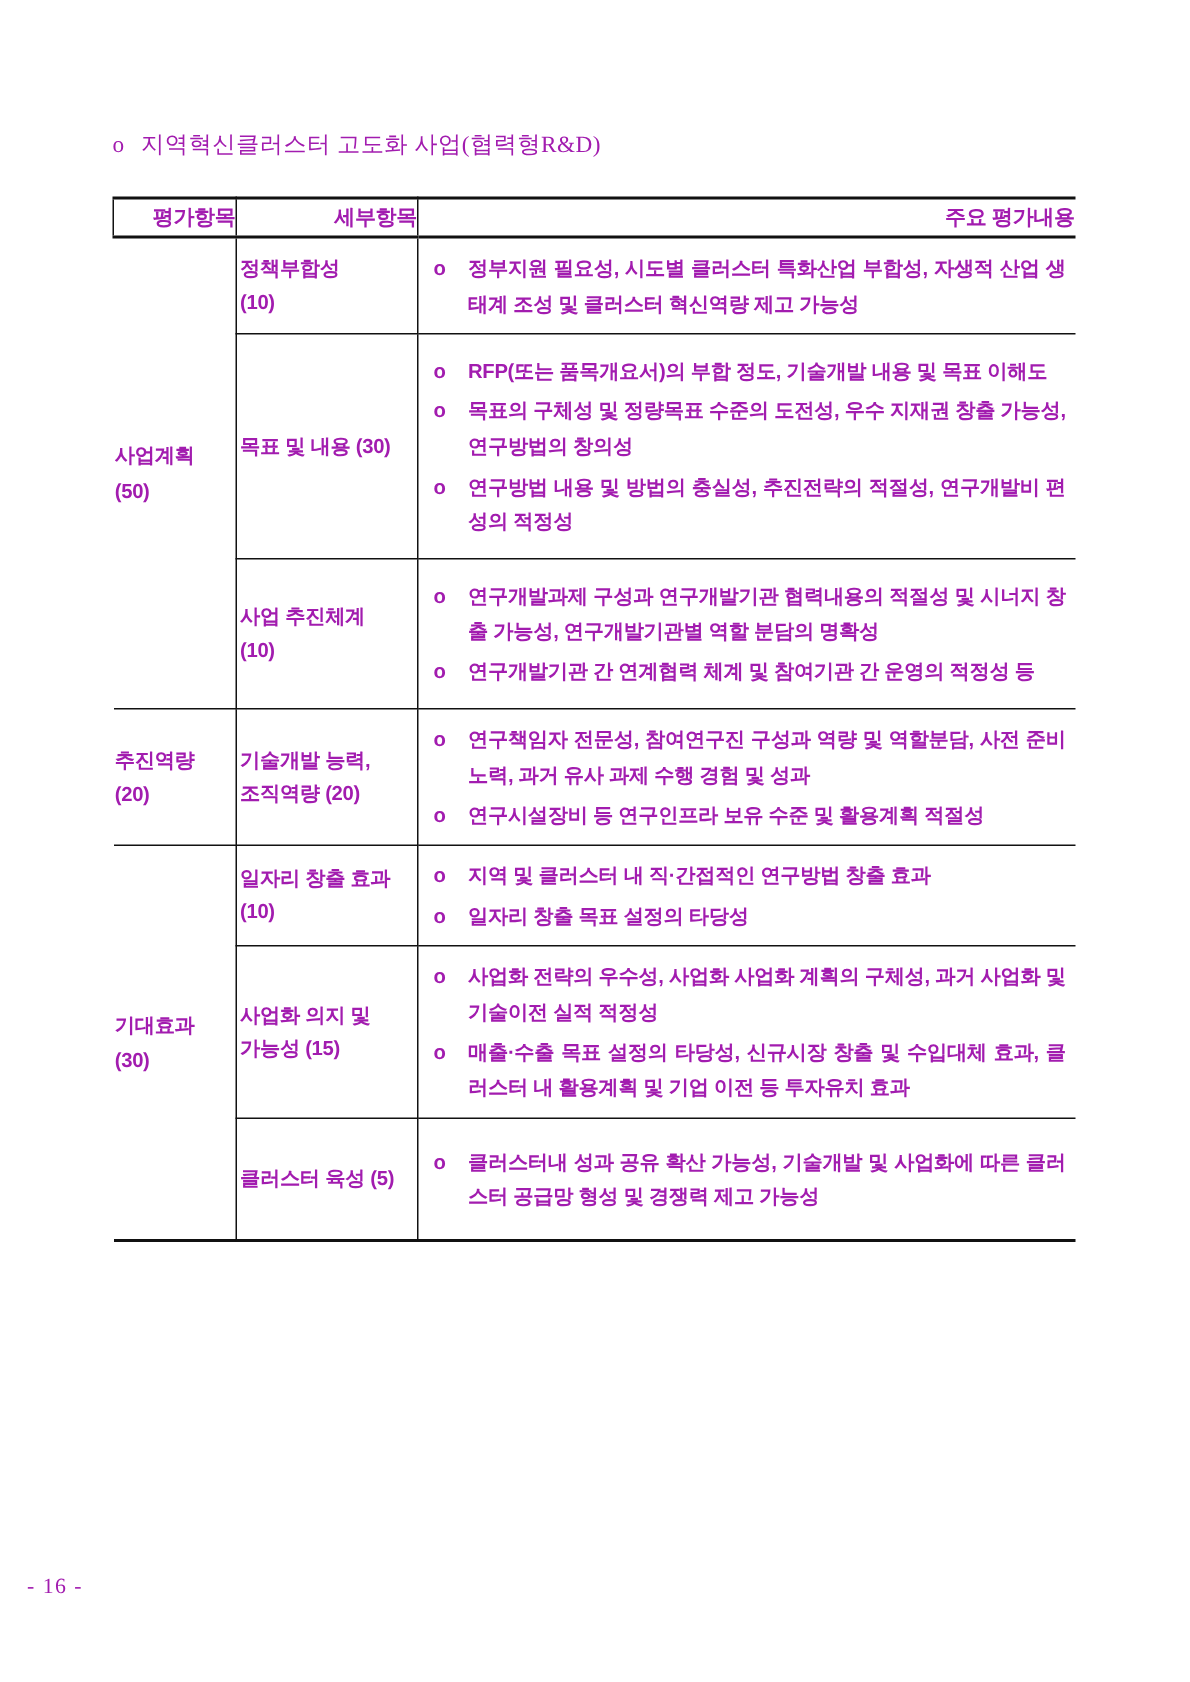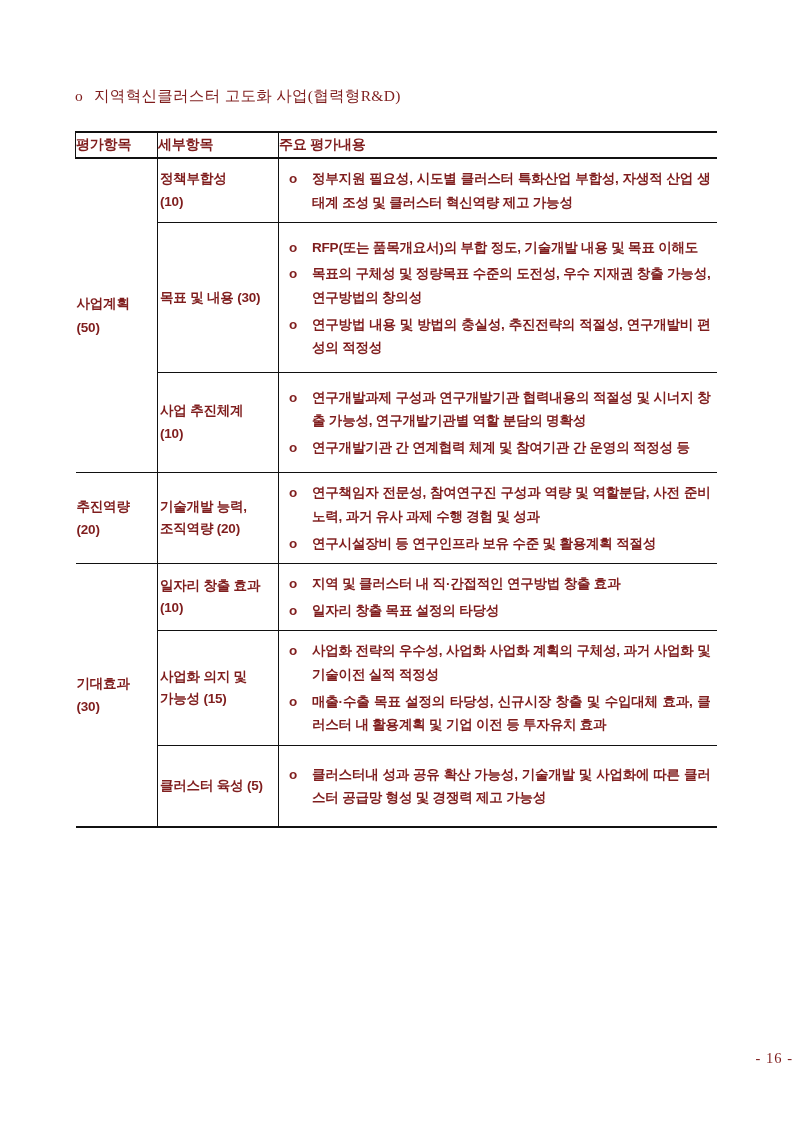--- a/index.html
+++ b/index.html
@@ -1,21 +1,21 @@
 <!DOCTYPE html>
 <html><head>
 <meta charset="utf-8">
 <style>
   html,body{margin:0;padding:0;background:#ffffff;}
   .page{
     position:relative;
     width:793px;height:1121px;
     background:#ffffff;
     font-family:"Liberation Sans", sans-serif;
-    color:#7f1d1d;
+    color:#a21caf;
     overflow:hidden;
   }
   .doc-title{
     position:absolute;
     left:75px;top:86px;
     font-family:"Liberation Serif", serif;
     font-size:15.5px;
     letter-spacing:0.3px;
     white-space:nowrap;
   }
@@ -33,21 +33,21 @@
   col.c2{width:121px;}
   col.c3{width:438px;}
   thead tr{height:26px;}
   th{
     font-size:14px;
     font-weight:700;
     letter-spacing:-0.2px;
     border-bottom:2px solid #111;
     padding:2px 0 3px 0;
     vertical-align:middle;
-    text-align:left;
+    text-align:right;
   }
   th.h1{border-left:1.2px solid #111;}
   th.h2,th.h3{border-left:1.2px solid #111;}
   td{
     border:1.2px solid #111;
     vertical-align:middle;
     font-size:13.5px;
     letter-spacing:-0.2px;
     font-weight:600;
   }
@@ -65,24 +65,25 @@
     display:flex;
     gap:10px;
     margin:3px 0;
     line-height:1.75;
   }
   .bullet .marker{flex:0 0 13px;text-align:left;}
   .bullet .btext{flex:1;text-align:justify;}
   .page-number{
     position:absolute;
     left:0;right:0;top:1050px;
-    text-align:right;
+    text-align:left;
     font-family:"Liberation Serif", serif;
     font-size:14.5px;
     letter-spacing:1px;
+    padding-left:18px;
   }
 </style>
 </head>
 <body>
 
 <div class="page">
 
   <div class="doc-title">
     <span class="tbullet">o</span><span>지역혁신클러스터 고도화 사업(협력형R&amp;D)</span>
   </div>

